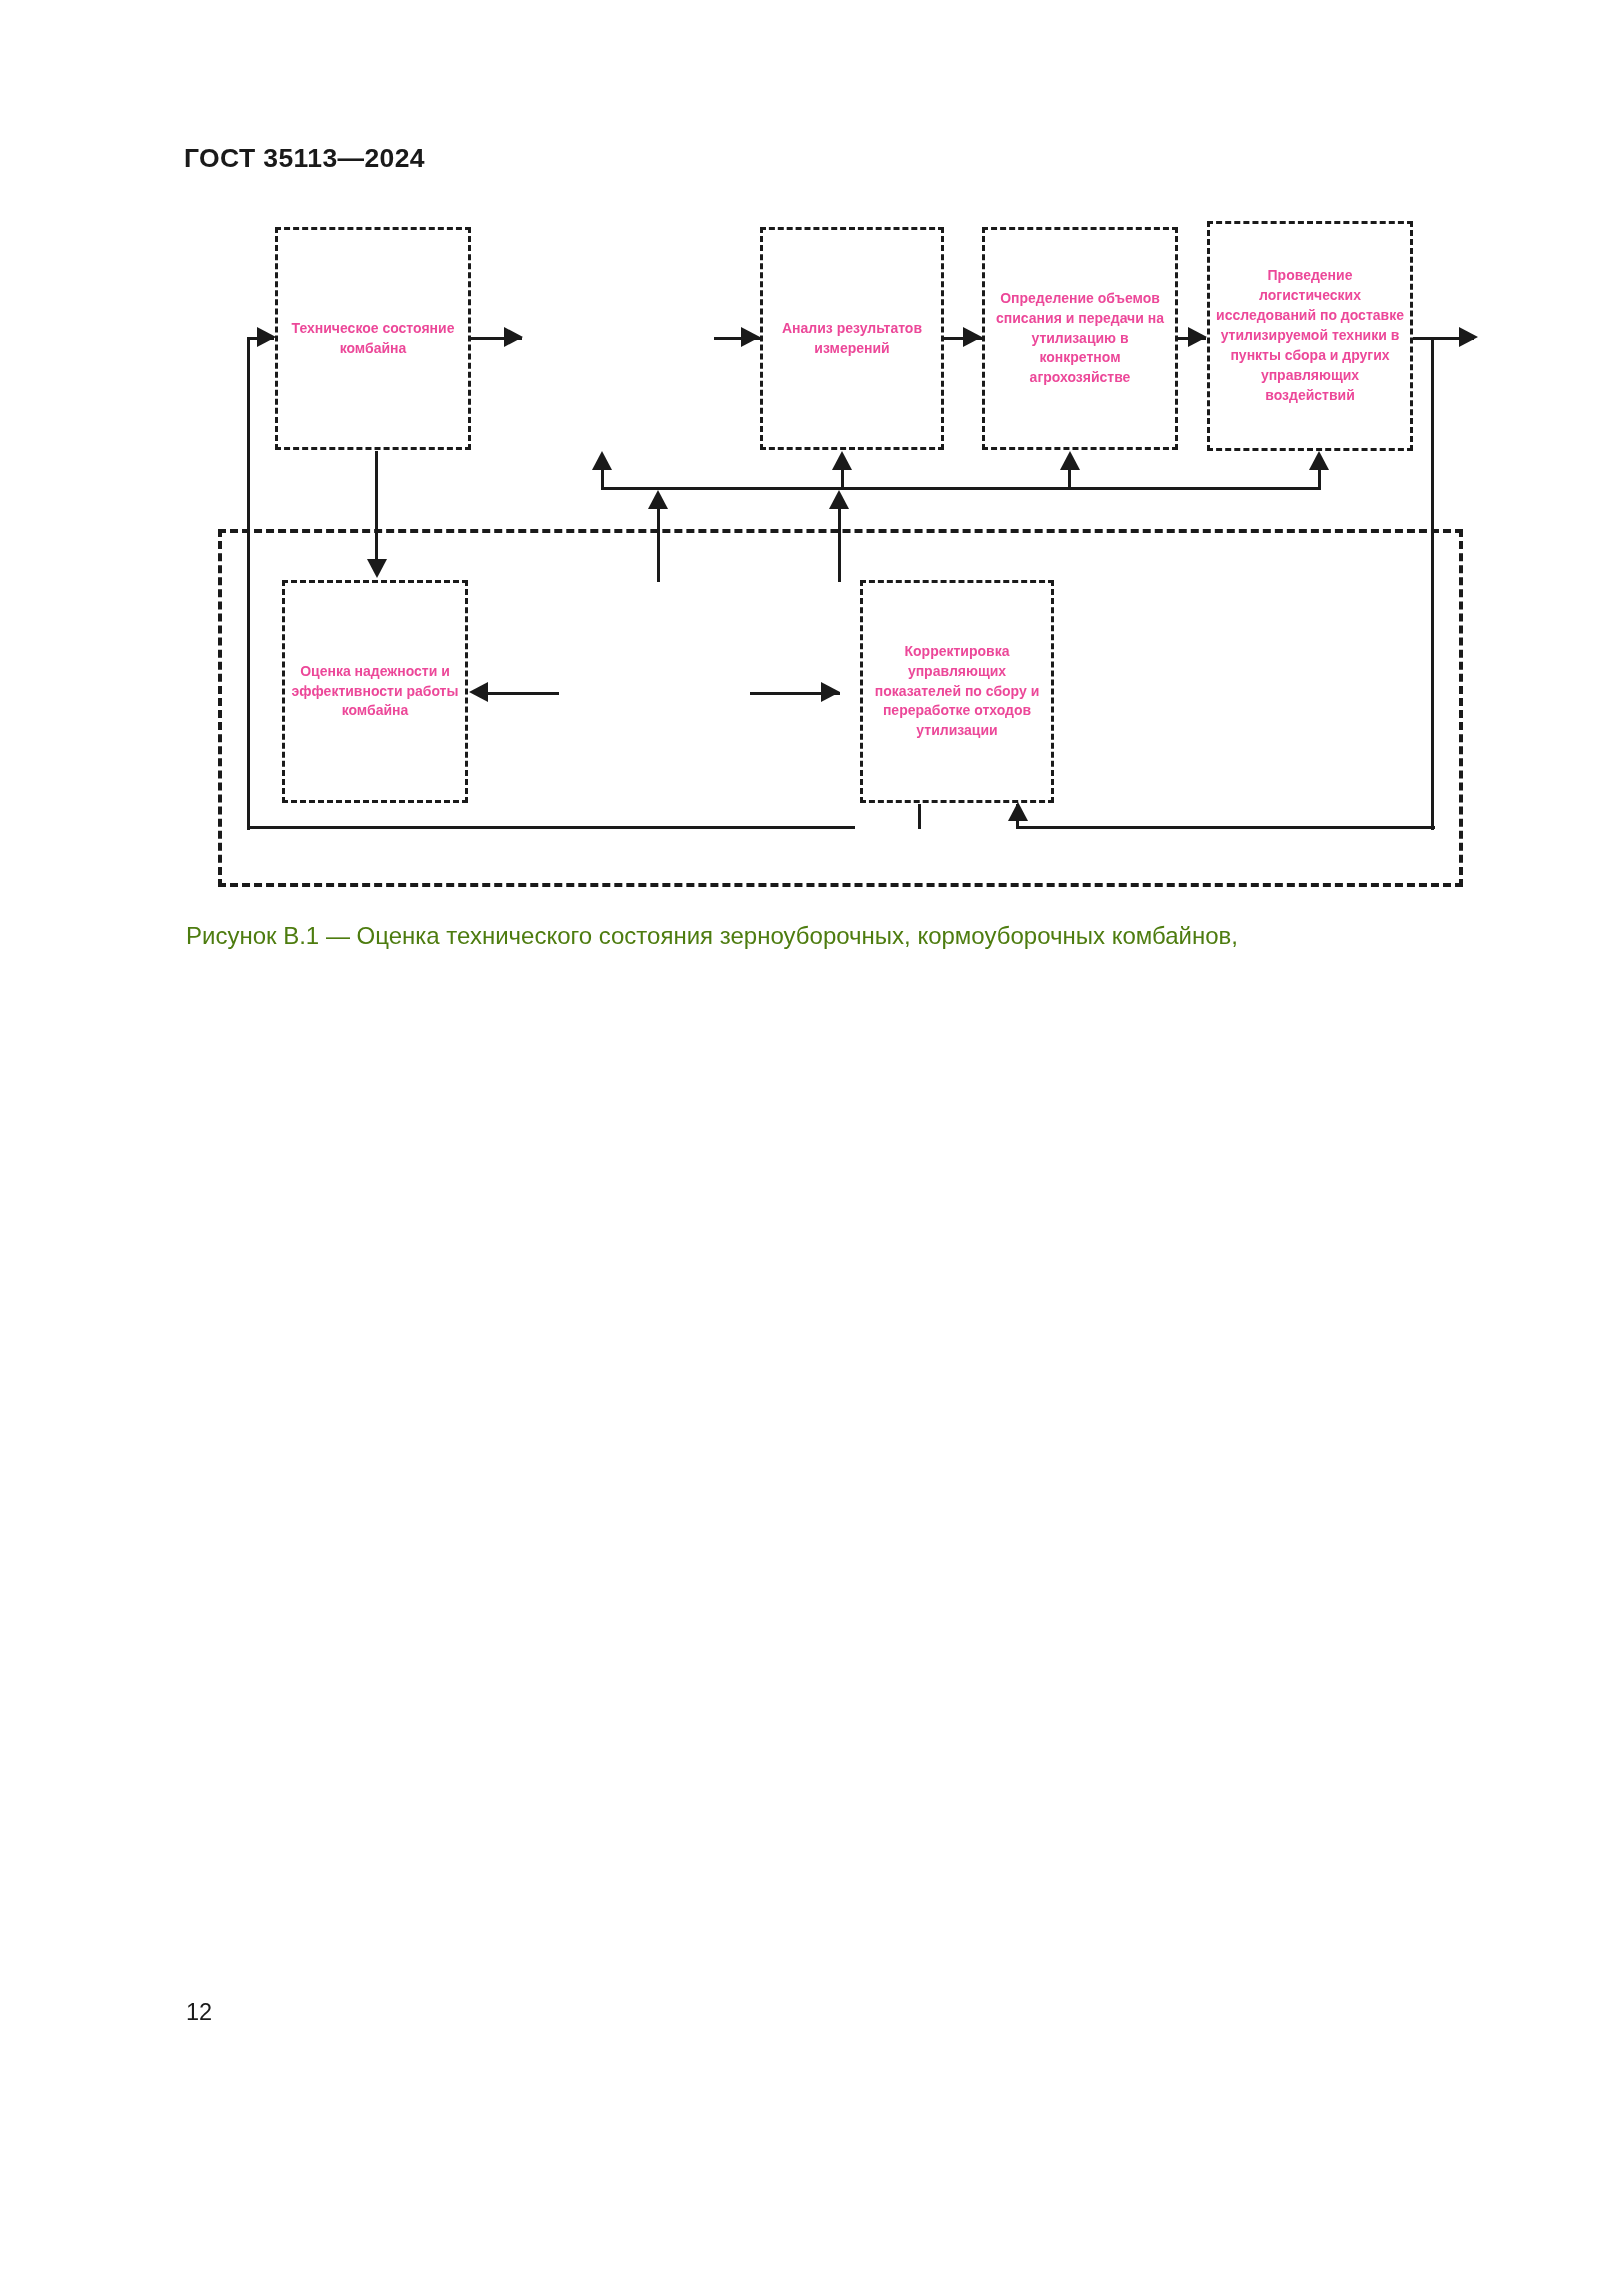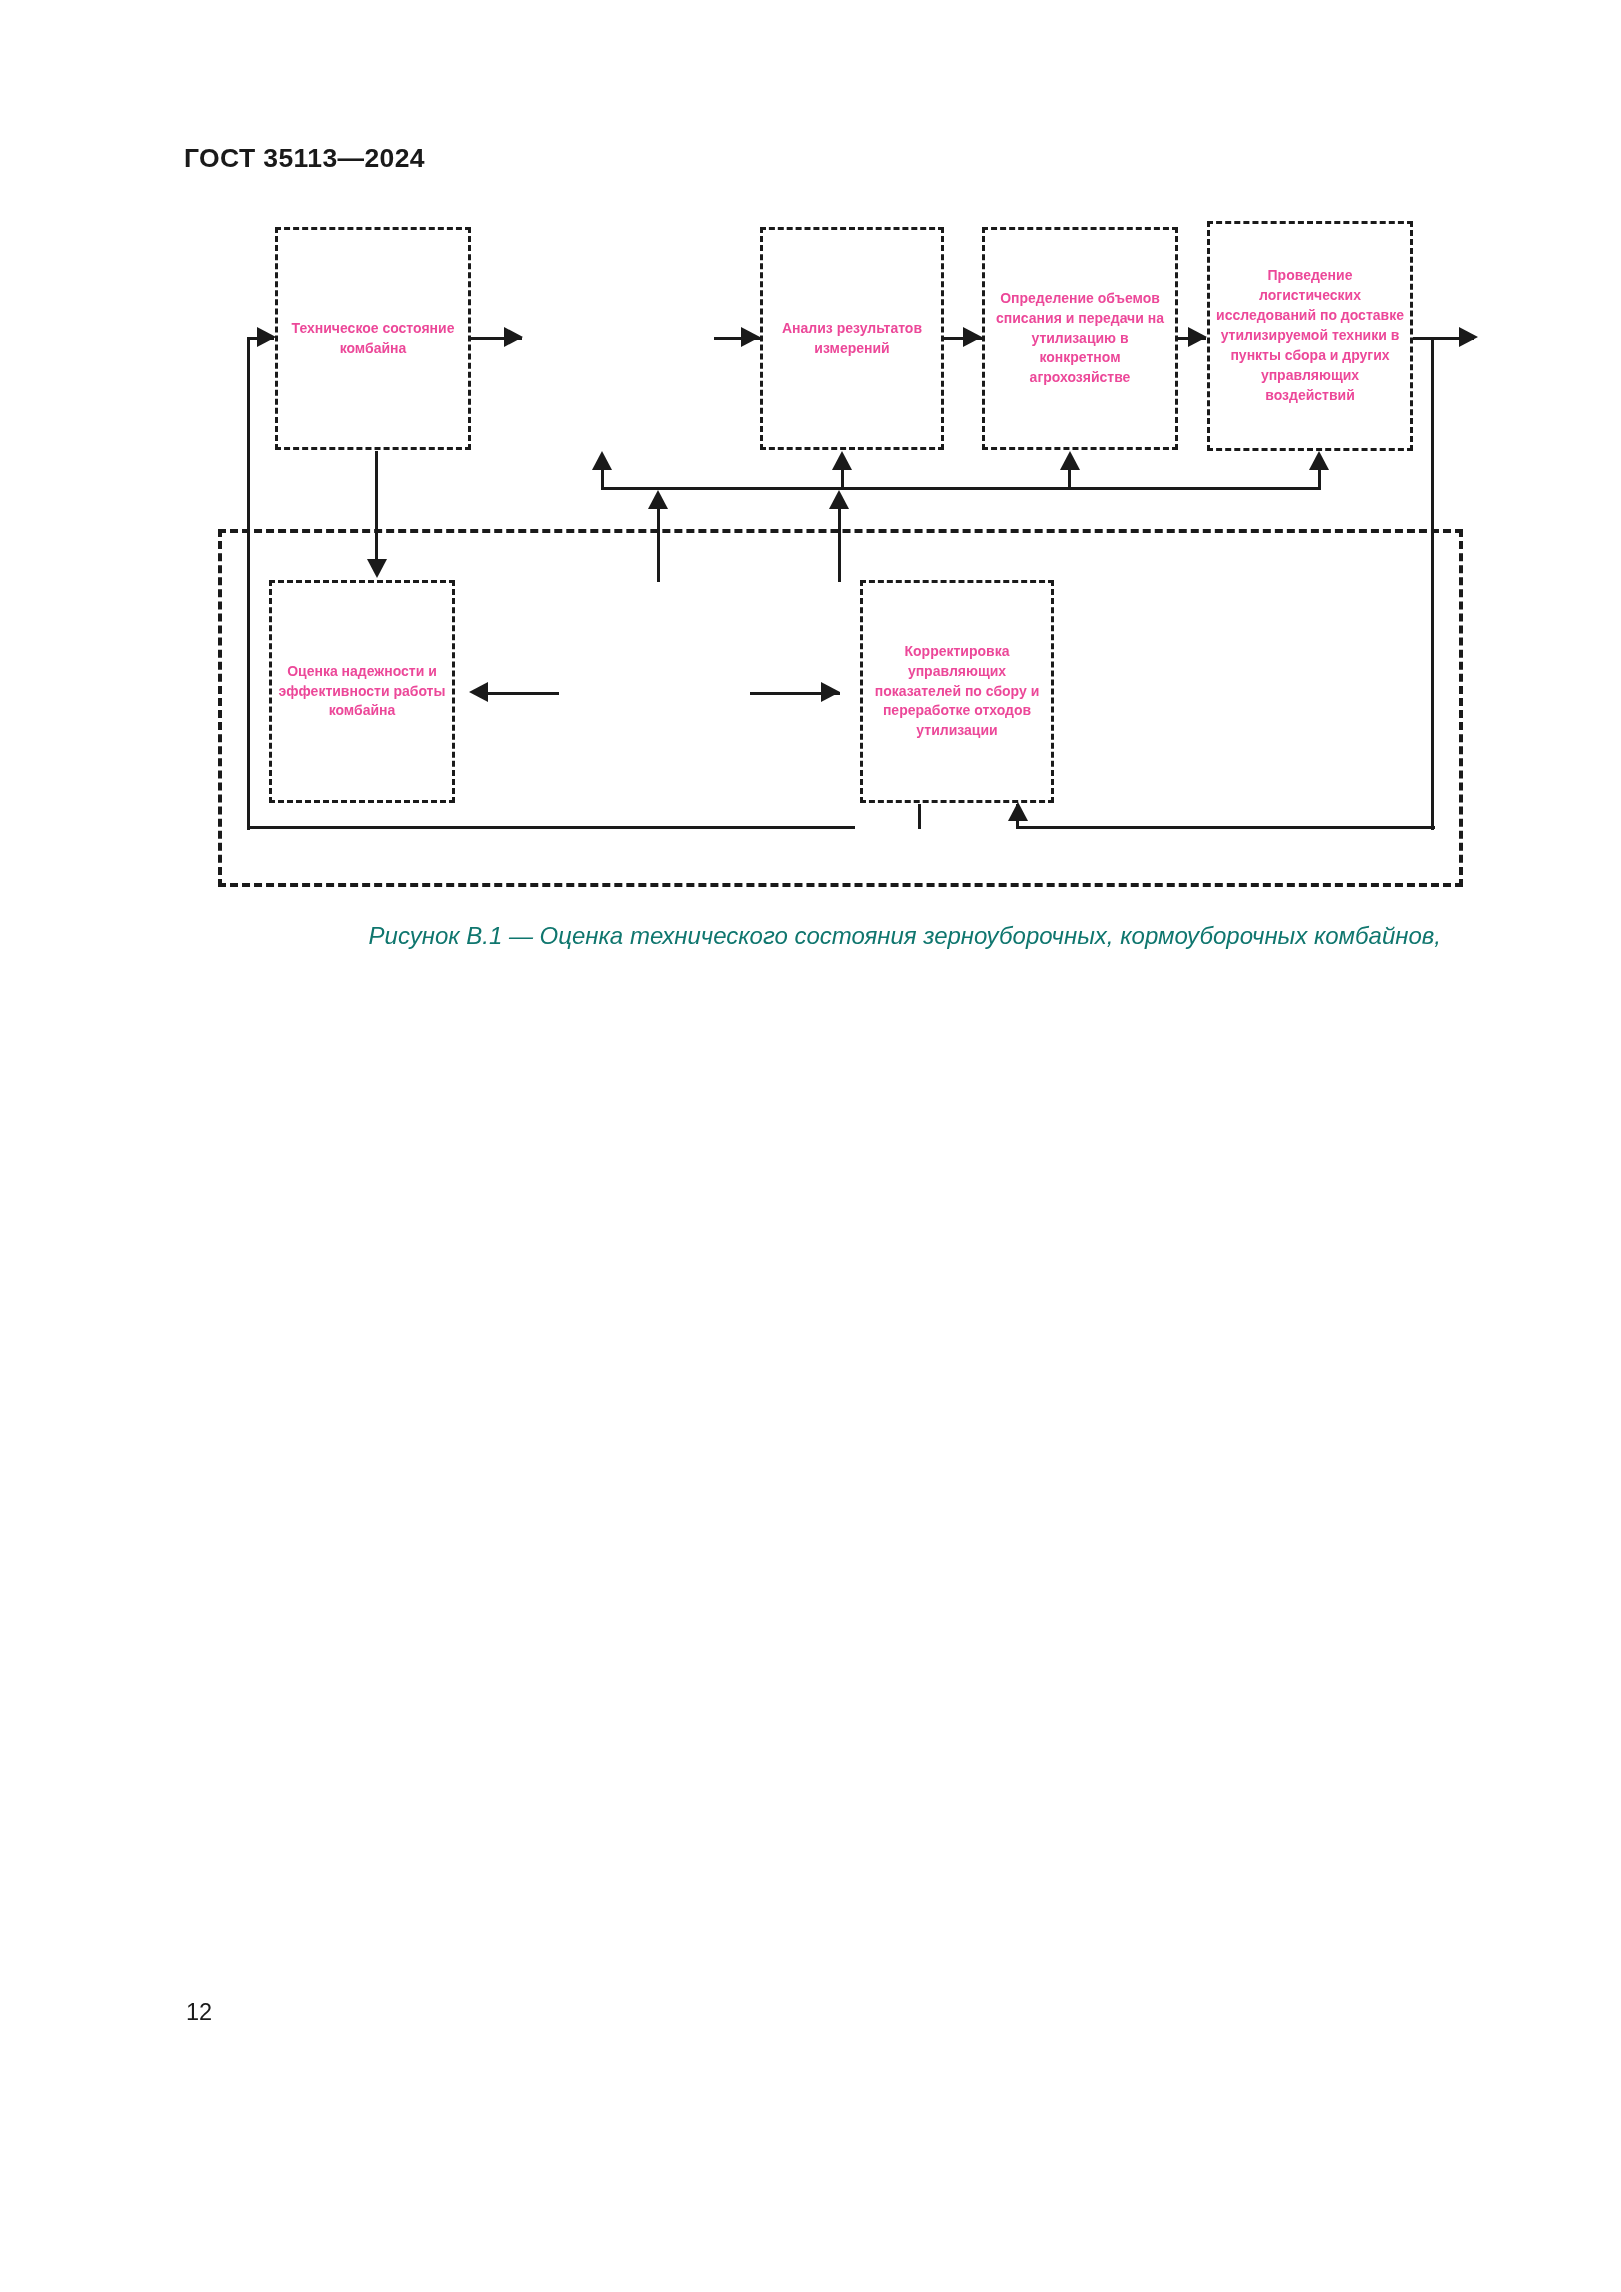--- a/index.html
+++ b/index.html
@@ -116,25 +116,24 @@
     border-right: 10.8px solid transparent;
     border-top: 19.6px solid #1a1a1a;
   }
 
   
   .caption {
     position: absolute;
     left: 186px;
     top: 919px;
     width: 1255px;
-    text-align: right;
+    text-align: left;
     font-size: 24px;
     line-height: 1.45;
-    color: #0f766e;
-    font-style: italic;
+    color: #4d7c0f;
   }
   .caption-line {
     display: block;
   }
 </style>
 </head>
 <body>
 
 <div class="page-header">ГОСТ 35113—2024</div>
 
@@ -152,21 +151,21 @@
   </div>
 
   <div class="node" style="left:982px; top:227px; width:196px; height:223px;">
     <span class="node-label">Определение объемов списания и передачи на утилизацию в конкретном агрохозяйстве</span>
   </div>
 
   <div class="node" style="left:1207px; top:221px; width:206px; height:230px;">
     <span class="node-label">Проведение логистических исследований по доставке утилизируемой техники в пункты сбора и других управляющих воздействий</span>
   </div>
 
-  <div class="node" style="left:269px; top:580px; width:186px; height:223px;">
+  <div class="node" style="left:282px; top:580px; width:186px; height:223px;">
     <span class="node-label">Оценка надежности и эффективности работы комбайна</span>
   </div>
 
 
   <div class="node" style="left:860px; top:580px; width:194px; height:223px;">
     <span class="node-label">Корректировка управляющих показателей по сбору и переработке отходов утилизации</span>
   </div>
 
   <div class="hline" style="left:247px; top:337px; width:26.5px;"></div>
   <div class="arrow arrow-right" style="left:257px; top:327px;"></div>

